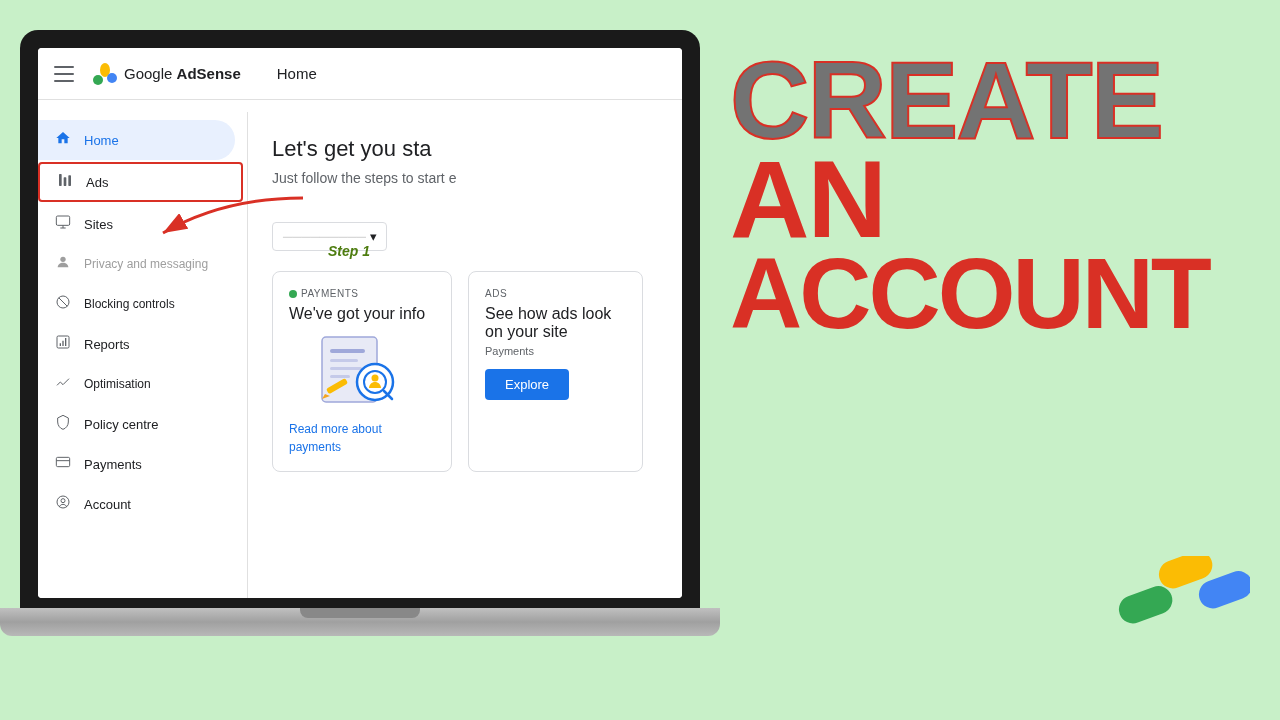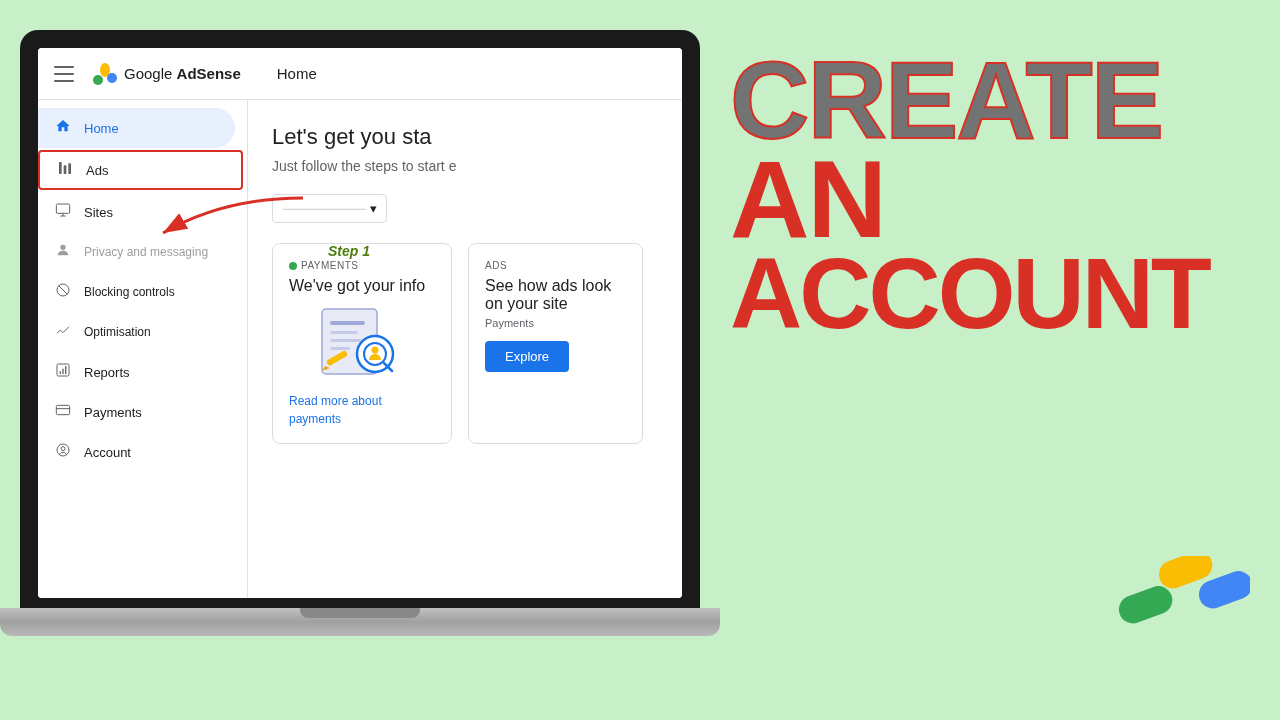--- a/index.html
+++ b/index.html
@@ -60,20 +60,21 @@
       height: 10px;
       background: #888;
       border-radius: 0 0 8px 8px;
     }
 
     
     .adsense-ui {
       display: flex;
       flex-direction: column;
       height: 100%;
+      gap: 12px;
     }
 
     
     .top-bar {
       display: flex;
       align-items: center;
       height: 52px;
       background: #fff;
       border-bottom: 1px solid #e0e0e0;
       padding: 0 16px;
@@ -183,21 +184,21 @@
     .welcome-title {
       font-size: 22px;
       color: #202124;
       font-weight: 400;
       margin-bottom: 8px;
     }
 
     .welcome-subtitle {
       font-size: 14px;
       color: #5f6368;
-      margin-bottom: 20px;
+      margin-bottom: 36px;
     }
 
     .dropdown-placeholder {
       display: inline-flex;
       align-items: center;
       border: 1px solid #dadce0;
       border-radius: 4px;
       padding: 6px 10px;
       font-size: 13px;
       color: #202124;
@@ -436,36 +437,44 @@
                     <circle cx="12" cy="12" r="9" stroke="#5f6368" stroke-width="1.5" fill="none"></circle>
                     <path d="M5.6 5.6l12.8 12.8" stroke="#5f6368" stroke-width="1.5"></path>
                   </svg>
               </span>
               <span style="font-size:12px;">Blocking controls</span>
             </div>
 
             <div class="sidebar-item">
               <span class="sidebar-icon">
                 <svg width="16" height="16" viewBox="0 0 24 24" fill="#5f6368">
-                    <path d="M3 17l5-5 4 4 9-9" stroke="#5f6368" stroke-width="1.5" fill="none"></path>
-                  </svg>
-              </span>
-              <span style="font-size:12px;">Optimisation</span>
-            </div>
-
-            <div class="sidebar-item">
-              <span class="sidebar-icon">
-                <svg width="16" height="16" viewBox="0 0 24 24" fill="#5f6368">
                     <rect x="3" y="3" width="18" height="18" rx="2" stroke="#5f6368" stroke-width="1.5" fill="none"></rect>
                     <path d="M7 14h2v4H7zm4-4h2v8h-2zm4-4h2v12h-2z" fill="#5f6368"></path>
                   </svg>
               </span>
               <span>Reports</span>
             </div>
 
+            <div class="sidebar-item">
+              <span class="sidebar-icon">
+                <svg width="16" height="16" viewBox="0 0 24 24" fill="#5f6368">
+                    <path d="M3 17l5-5 4 4 9-9" stroke="#5f6368" stroke-width="1.5" fill="none"></path>
+                  </svg>
+              </span>
+              <span style="font-size:12px;">Optimisation</span>
+            </div>
+
+            <div class="sidebar-item">
+              <span class="sidebar-icon">
+                <svg width="16" height="16" viewBox="0 0 24 24" fill="#5f6368">
+                    <path d="M12 2L4 6v6c0 5 3.5 9.7 8 11 4.5-1.3 8-6 8-11V6z" stroke="#5f6368" stroke-width="1.5" fill="none"></path>
+                  </svg>
+              </span>
+              <span>Policy centre</span>
+            </div>
 
             <div class="sidebar-item">
               <span class="sidebar-icon">
                 <svg width="16" height="16" viewBox="0 0 24 24" fill="#5f6368">
                     <rect x="2" y="5" width="20" height="14" rx="2" stroke="#5f6368" stroke-width="1.5" fill="none"></rect>
                     <path d="M2 10h20" stroke="#5f6368" stroke-width="1.5"></path>
                   </svg>
               </span>
               <span>Payments</span>
             </div>

